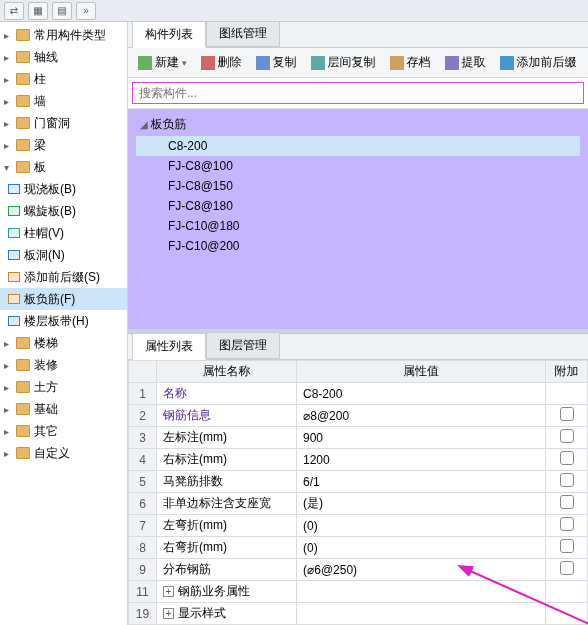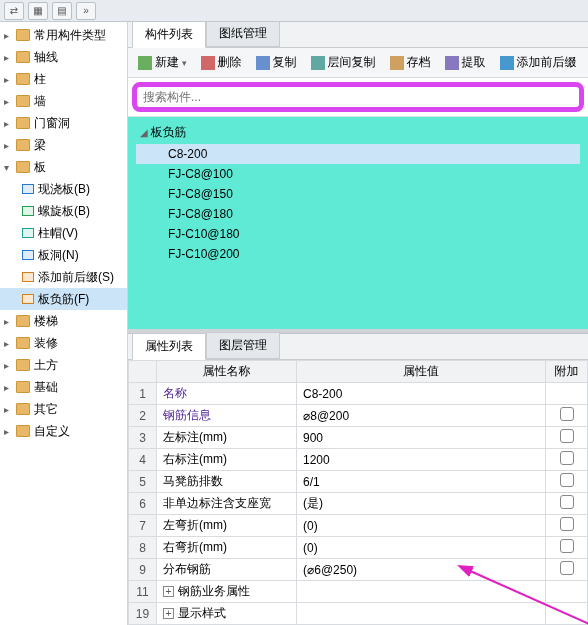--- a/index.html
+++ b/index.html
@@ -3,21 +3,21 @@
 <meta charset="utf-8">
 <style>
 * { margin: 0; padding: 0; box-sizing: border-box; font-family: "Microsoft YaHei", sans-serif; font-size: 12px; }
 body { background: #fff; display: flex; flex-direction: column; width: 588px; height: 625px; overflow: hidden; }
 .top-toolbar { height: 22px; background: #e8ecf0; border-bottom: 1px solid #c0c8d0; display: flex; align-items: center; gap: 4px; padding: 0 4px; }
 .mini-btn { width: 20px; height: 18px; border: 1px solid #b8c0c8; background: #f4f6f8; border-radius: 2px; display: flex; align-items: center; justify-content: center; font-size: 10px; color: #555; }
 .main { display: flex; flex: 1; overflow: hidden; }
 .sidebar { width: 128px; background: #fff; border-right: 1px solid #d0d4d8; overflow-y: auto; padding-top: 2px; }
 .tree-item { display: flex; align-items: center; height: 22px; padding-left: 4px; cursor: pointer; }
 .tree-item.selected { background: #cce4f7; }
-.tree-item.sub { padding-left: 22px; }
+.tree-item.sub { padding-left: 8px; }
 .expand { width: 12px; color: #666; font-size: 10px; }
 .folder-icon { width: 14px; height: 12px; background: #e8b868; border: 1px solid #c89838; margin-right: 4px; border-radius: 1px; }
 .sub-icon { width: 12px; height: 10px; margin-right: 4px; border: 1px solid; }
 .i-blue { border-color: #2878d0; background: #e0ecf8; }
 .i-green { border-color: #20a050; background: #e0f4e8; }
 .i-teal { border-color: #20a090; background: #e0f4f0; }
 .i-orange { border-color: #d08020; background: #fce8d0; }
 .content { flex: 1; display: flex; flex-direction: column; overflow: hidden; }
 .tabs-row { height: 26px; display: flex; align-items: flex-end; border-bottom: 1px solid #c8ccd0; background: #f0f2f4; padding-left: 4px; }
 .tab { padding: 4px 12px; border: 1px solid #c8ccd0; background: #e4e8ec; margin-right: 0; cursor: pointer; font-size: 12px; }
@@ -26,22 +26,22 @@
 .tbtn { display: flex; align-items: center; gap: 3px; padding: 3px 6px; cursor: pointer; border-radius: 2px; }
 .ticon { width: 14px; height: 14px; display: inline-block; }
 .ic-new { background: #6aaf60; }
 .ic-del { background: #d06868; }
 .ic-copy { background: #6890d0; }
 .ic-lcopy { background: #60a8a0; }
 .ic-arch { background: #d0a060; }
 .ic-ext { background: #8878c0; }
 .ic-add { background: #4898d0; }
 .search-box { padding: 4px; border-bottom: 1px solid #e0e4e8; }
-.search-input { width: 100%; padding: 3px 6px; border: 5px solid #d946ef; border-radius: 8px; }
-.comp-list { flex: 1; overflow-y: auto; padding: 4px 8px; background: #5eead4; }
+.search-input { width: 100%; padding: 3px 6px; border: 1px solid #d946ef; border-radius: 0; }
+.comp-list { flex: 1; overflow-y: auto; padding: 4px 8px; background: #c4b5fd; }
 .cl-item { padding: 3px 4px; cursor: pointer; }
 .cl-item.root { font-weight: normal; }
 .cl-item.child { padding-left: 32px; }
 .cl-item.selected { background: #cce4f7; }
 .splitter { height: 4px; background: #d0d4d8; cursor: ns-resize; }
 .props { display: flex; flex-direction: column; border-top: 1px solid #c0c4c8; }
 .prop-table { width: 100%; border-collapse: collapse; }
 .prop-table th, .prop-table td { border: 1px solid #d8dce0; padding: 2px 6px; text-align: left; height: 18px; }
 .prop-table th { background: #f0f2f4; font-weight: normal; text-align: center; }
 .rownum { width: 28px; text-align: center !important; background: #f0f2f4; color: #555; }
@@ -116,20 +116,24 @@
         <span>板洞(N)</span>
       </div>
       <div class="tree-item sub">
         <span class="sub-icon i-orange"></span>
         <span>添加前后缀(S)</span>
       </div>
       <div class="tree-item sub selected">
         <span class="sub-icon i-orange"></span>
         <span>板负筋(F)</span>
       </div>
+      <div class="tree-item sub">
+        <span class="sub-icon i-blue"></span>
+        <span>楼层板带(H)</span>
+      </div>
       <div class="tree-item">
         <span class="expand">▸</span>
         <span class="folder-icon"></span>
         <span>楼梯</span>
       </div>
       <div class="tree-item">
         <span class="expand">▸</span>
         <span class="folder-icon"></span>
         <span>装修</span>
       </div>

